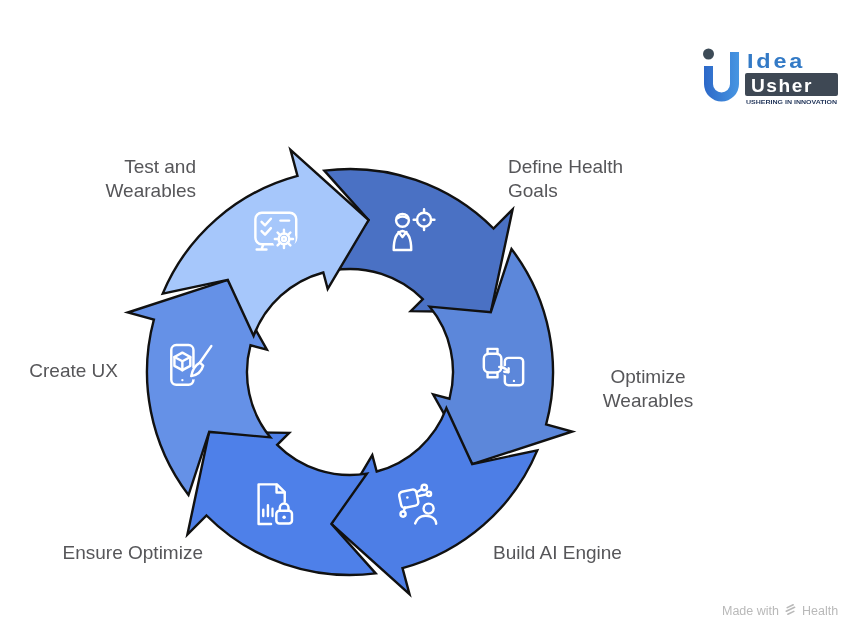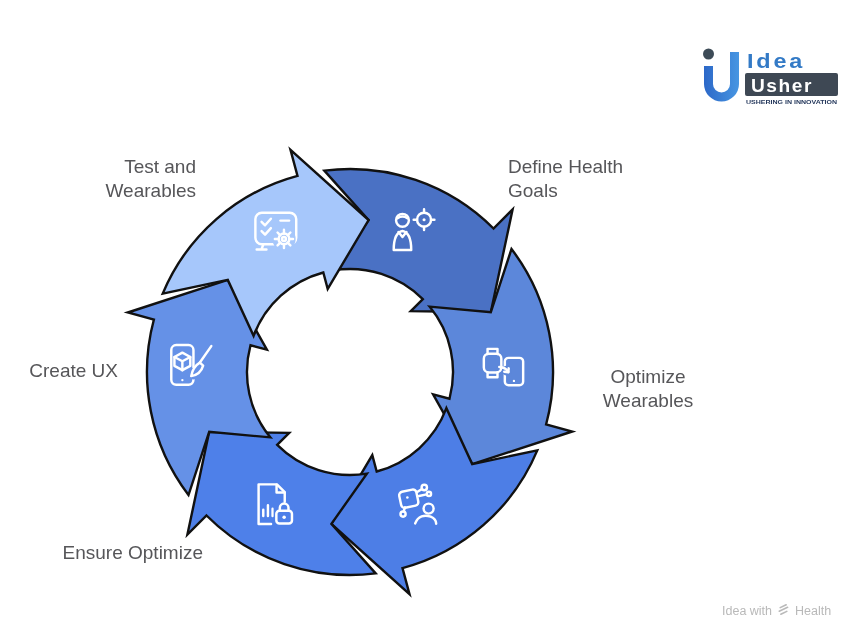--- a/index.html
+++ b/index.html
@@ -96,20 +96,23 @@
       </svg></div>
 
   <div class="lbl" id="lbl-0">
     <span class="ln">Define Health</span>
     <span class="ln">Goals</span>
   </div>
   <div class="lbl" id="lbl-1">
     <span class="ln">Optimize</span>
     <span class="ln">Wearables</span>
   </div>
+  <div class="lbl" id="lbl-2">
+    <span class="ln">Build AI Engine</span>
+  </div>
   <div class="lbl" id="lbl-3">
     <span class="ln">Ensure Optimize</span>
   </div>
   <div class="lbl" id="lbl-4">
     <span class="ln">Create UX</span>
   </div>
   <div class="lbl" id="lbl-5">
     <span class="ln">Test and</span>
     <span class="ln">Wearables</span>
   </div>
@@ -127,21 +130,21 @@
         <path d="M5,24 L5,42 A17.5,17.5 0 0 0 40,42 L40,10 L31,10 L31,42 A8.5,8.5 0 0 1 14,42 L14,24 Z" fill="url(#ug)"></path>
       </g>
       <text x="48" y="26" font-size="21" font-weight="bold" fill="#337ac6" letter-spacing="2.5" textLength="58" lengthAdjust="spacingAndGlyphs">Idea</text>
       <rect x="46" y="31" width="93" height="23" rx="2" fill="#3e4854"></rect>
       <text x="52" y="49.5" font-size="18.5" font-weight="bold" fill="#ffffff" letter-spacing="1.5" textLength="62" lengthAdjust="spacingAndGlyphs">Usher</text>
       <text x="47" y="62" font-size="6" font-weight="bold" fill="#1f3358" textLength="91" lengthAdjust="spacingAndGlyphs">USHERING IN INNOVATION</text>
     </svg>
   </div>
 
   <div class="footer">
-    <span>Idea with</span>
+    <span>Made with</span>
     <span class="napkin-glyph">
       <svg width="13" height="13" viewBox="0 0 13 13" xmlns="http://www.w3.org/2000/svg">
         <g stroke="#b9b9b9" stroke-width="1.6" stroke-linecap="round" fill="none">
           <path d="M3.2,4.6 L9.2,1.8"></path>
           <path d="M2.2,8.2 L10.6,4.3"></path>
           <path d="M3.8,11.2 L9.8,8.4"></path>
         </g>
       </svg>
     </span>
     <span>Health</span>

